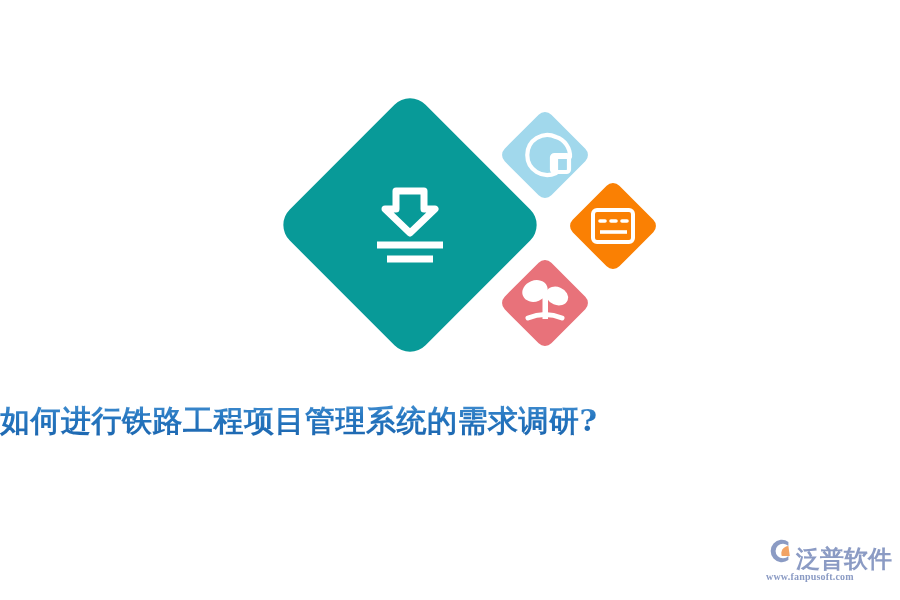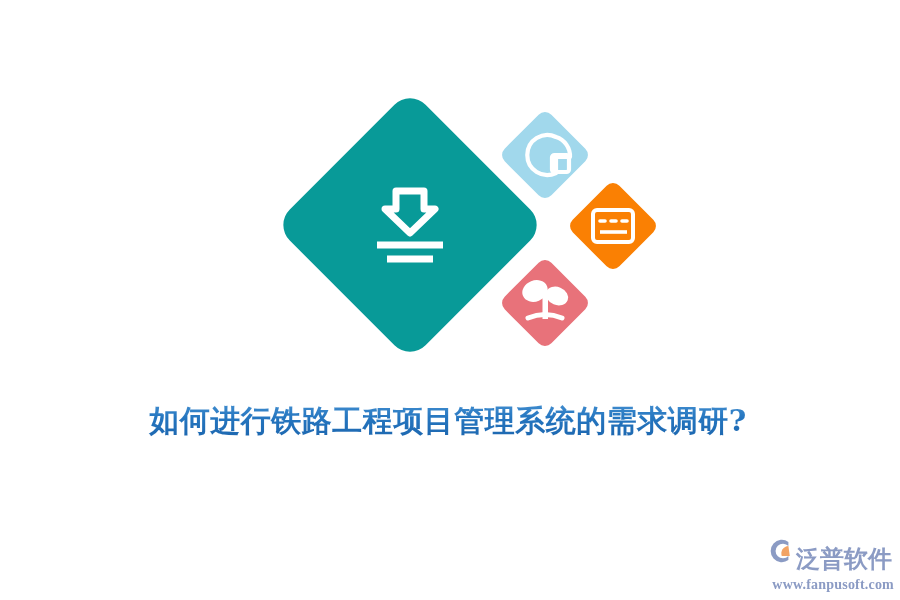--- a/index.html
+++ b/index.html
@@ -29,21 +29,21 @@
     width: 900px;
     height: 600px;
   }
 
   
   #headline {
     position: absolute;
     left: 0;
     top: 399px;
     width: 896px;
-    text-align: center;
+    text-align: left;
     font-family: "DejaVu Serif", "Liberation Serif", serif;
     font-weight: 700;
     font-size: 30px;
     line-height: 44px;
     letter-spacing: 0.5px;
     white-space: nowrap;
     color: #2576c0;
     background: linear-gradient(180deg, #4b95d4 0%, #2576c0 42%, #1b63ab 100%);
     -webkit-background-clip: text;
     background-clip: text;
@@ -75,27 +75,27 @@
     font-size: 24px;
     line-height: 28px;
     color: #8b9bc4;
     letter-spacing: 0px;
     white-space: nowrap;
     margin-top: 16px;
   }
   #watermark .wm-url {
     font-family: "Liberation Serif", "DejaVu Serif", serif;
     font-weight: 700;
-    font-size: 14px;
+    font-size: 10px;
     line-height: 18px;
     color: #8b9bc4;
-    text-align: right;
+    text-align: left;
     letter-spacing: 0.2px;
     white-space: nowrap;
-    margin-top: 10px;
+    margin-top: 2px;
   }
 </style>
 </head>
 <body>
 
 <div id="hero-graphic">
   <svg viewBox="0 0 900 600" xmlns="http://www.w3.org/2000/svg" aria-hidden="true">
 
     <g>
       <rect x="314" y="129" width="192" height="192" rx="22" ry="22" transform="rotate(45 410 225)" fill="#089A98"></rect>

